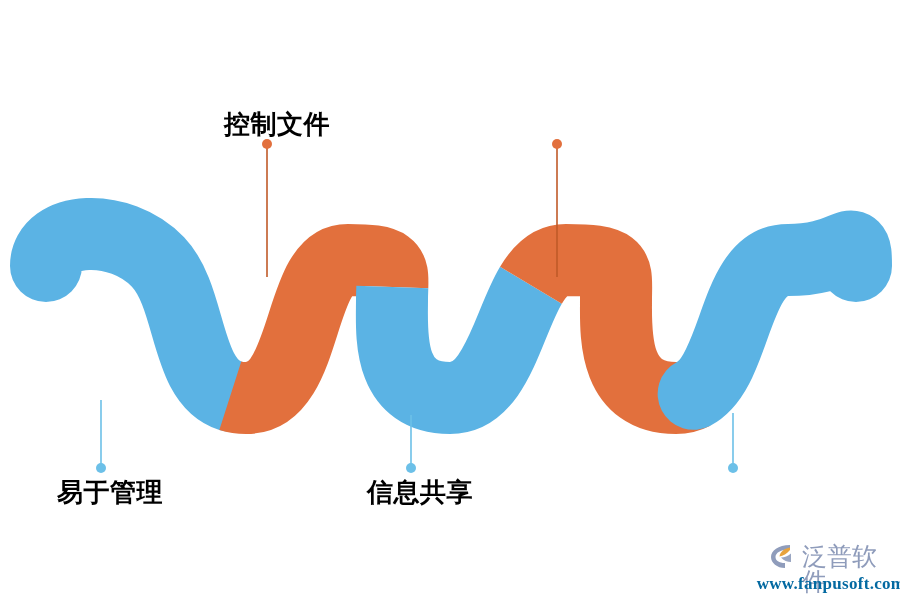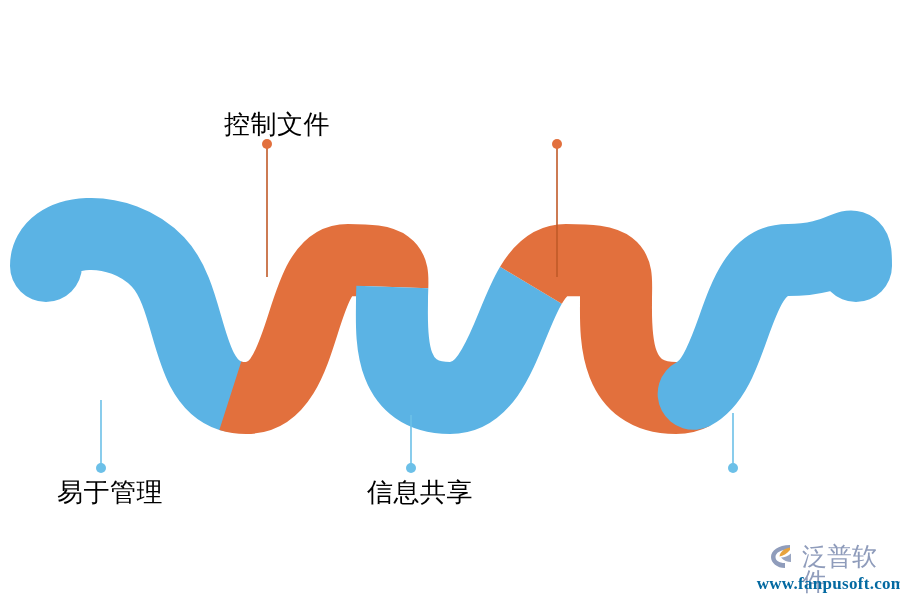--- a/index.html
+++ b/index.html
@@ -20,21 +20,21 @@
   }
   #wave-svg {
     position: absolute;
     left: 0;
     top: 0;
     width: 900px;
     height: 600px;
   }
   .label {
     position: absolute;
-    font-weight: normal;
+    font-weight: bold;
     font-size: 26px;
     color: #000000;
     white-space: nowrap;
     letter-spacing: 0.5px;
     line-height: 1;
   }
   .label-top {
     transform: translateX(-50%);
   }
   .label-bottom {

